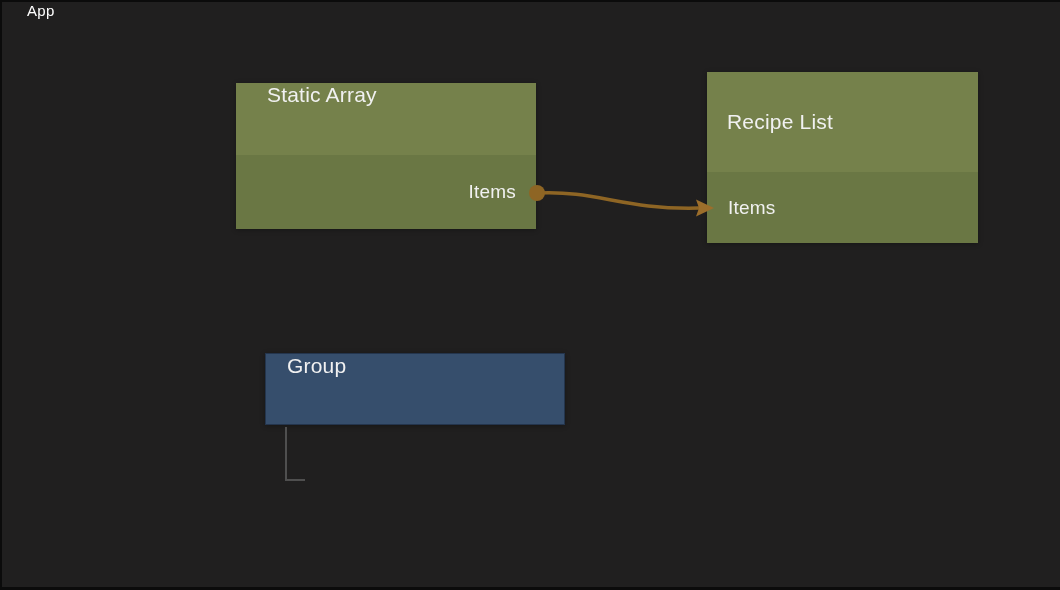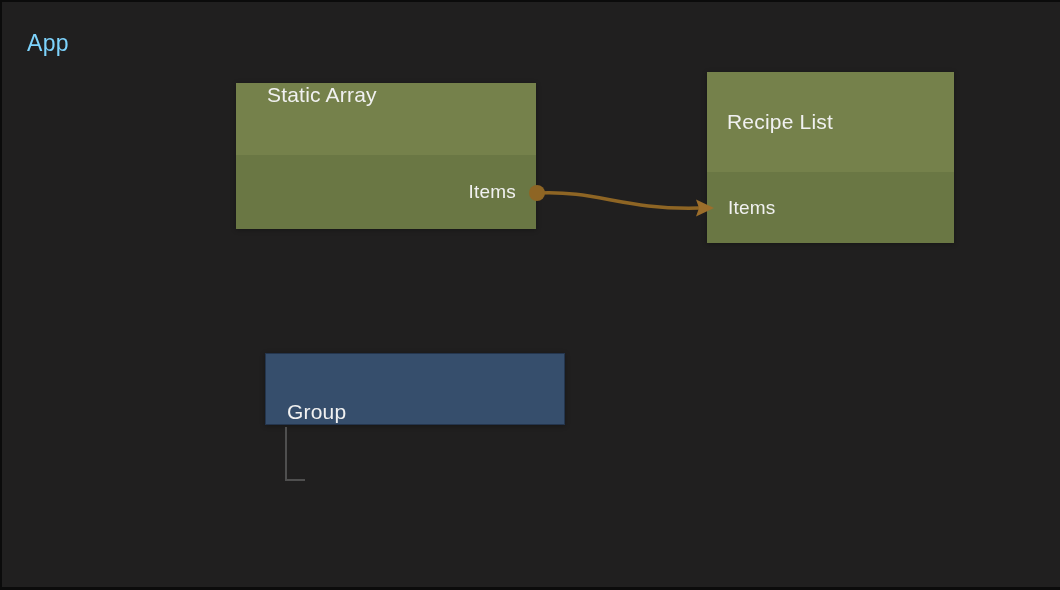--- a/index.html
+++ b/index.html
@@ -21,23 +21,23 @@
     width: 1060px; height: 590px;
     background: #201F1F;
   }
   .edge-strip { position: absolute; background: #0b0b0b; }
   .edge-top    { left: 0; top: 0; width: 1060px; height: 2px; }
   .edge-left   { left: 0; top: 0; width: 2px; height: 590px; }
   .edge-bottom { left: 0; top: 587px; width: 1060px; height: 3px; }
 
   .app-label {
     position: absolute;
-    left: 27px; top: 30px;
-    font-size: 23px;
-    color: #7dd3fc;
+    left: 27px; top: 2px;
+    font-size: 15px;
+    color: #ffffff;
     letter-spacing: 0.3px;
     cursor: default;
   }
 
   .node {
     position: absolute;
     box-sizing: border-box;
     color: #F1F1F1;
     box-shadow: 0 1px 5px rgba(0,0,0,0.30);
   }
@@ -68,38 +68,38 @@
     height: 72px;
     display: flex; align-items: flex-start;
     padding-left: 31px;
   }
   .node-static-array .body {
     height: 74px;
     display: flex; align-items: center; justify-content: flex-end;
     padding-right: 20px;
   }
 
-  .node-recipe-list { left: 707px; top: 72px; width: 247px; height: 171px; }
+  .node-recipe-list { left: 707px; top: 72px; width: 271px; height: 171px; }
   .node-recipe-list .hdr {
     height: 100px;
     display: flex; flex-direction: column; justify-content: center;
     padding-left: 20px;
     gap: 5px;
     box-sizing: border-box;
   }
   .node-recipe-list .body {
     height: 71px;
     display: flex; align-items: center;
     padding-left: 21px;
   }
 
   
   .node-blue {
     background: #364E6C;
-    display: flex; align-items: flex-end;
+    display: flex; align-items: flex-start;
     padding-left: 21px;
     border: 1px solid rgba(15, 25, 40, 0.45);
   }
   .node-group       { left: 265px; top: 353px; width: 300px; height: 72px; }
   .node-page-router { left: 305px; top: 444px; width: 301px; height: 74px; }
 
   
   .hier-line { position: absolute; background: #4F4F4F; }
   .hier-v { left: 285px; top: 427px; width: 2px; height: 54px; }
   .hier-h { left: 285px; top: 479px; width: 20px; height: 2px; }

